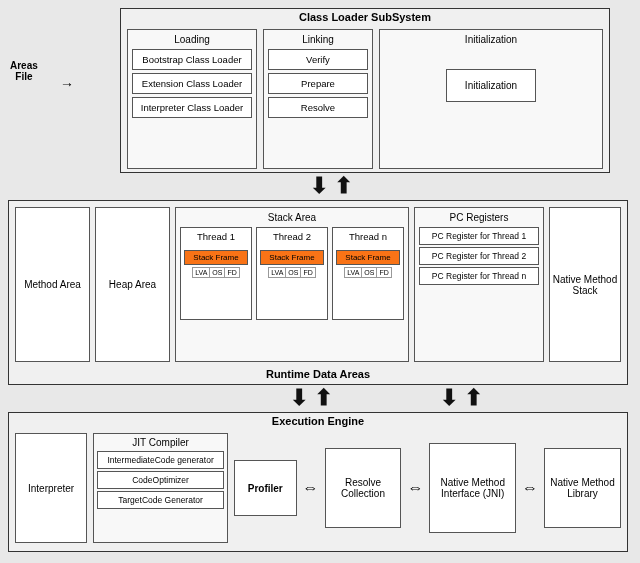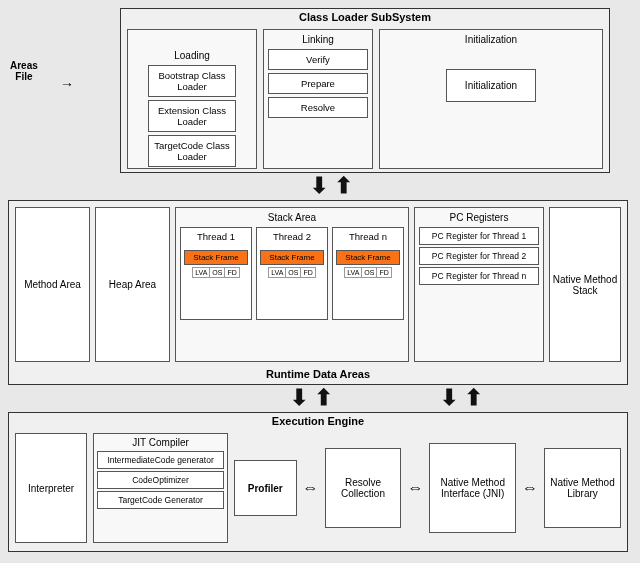--- a/index.html
+++ b/index.html
@@ -38,21 +38,21 @@
     .cl-inner {
       display: flex;
       flex-direction: row;
       margin: 4px 6px 6px 6px;
       height: 140px;
       gap: 6px;
     }
     .cl-loading {
       border: 1px solid #555;
       width: 130px;
-      padding: 20px;
+      padding: 4px;
       position: relative;
       background: #f8f8f8;
     }
     .cl-section-title {
       text-align: center;
       font-size: 10px;
       margin-bottom: 4px;
     }
     .cl-box {
       border: 1px solid #555;
@@ -376,21 +376,21 @@
   <div class="class-file-arrow">→</div>
 
   <div class="class-loader-outer">
     <div class="class-loader-title">Class Loader SubSystem</div>
     <div class="cl-inner">
 
       <div class="cl-loading">
         <div class="cl-section-title">Loading</div>
         <div class="cl-box">Bootstrap Class Loader</div>
         <div class="cl-box">Extension Class Loader</div>
-        <div class="cl-box">TargetCode Class Loader</div>
+        <div class="cl-box">Interpreter Class Loader</div>
       </div>
 
       <div class="cl-linking">
         <div class="cl-section-title">Linking</div>
         <div class="cl-box">Verify</div>
         <div class="cl-box">Prepare</div>
         <div class="cl-box">Resolve</div>
       </div>
 
       <div class="cl-initialization">

